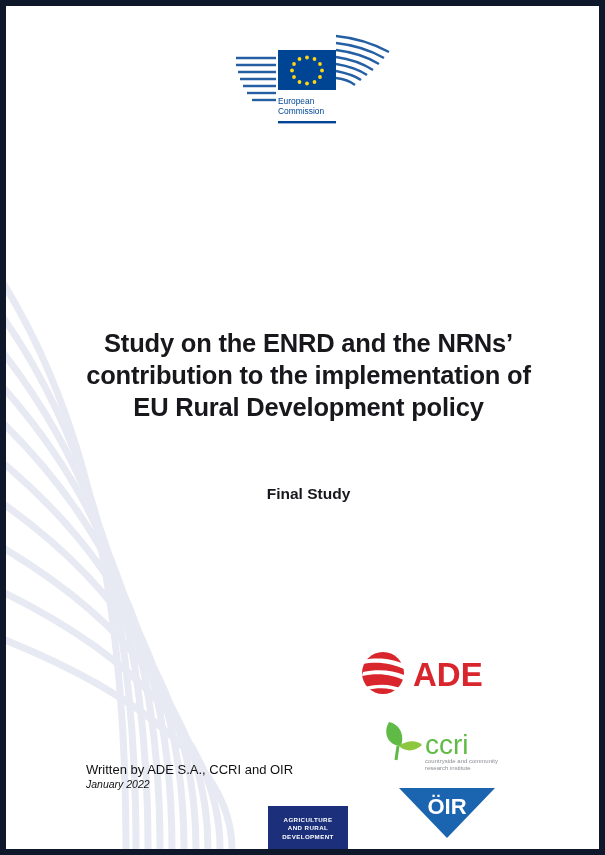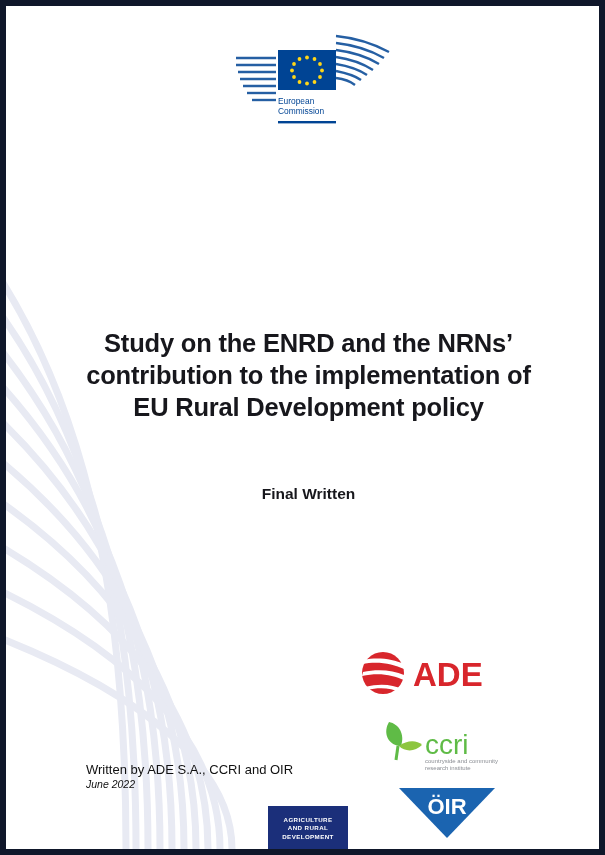--- a/index.html
+++ b/index.html
@@ -200,21 +200,21 @@
       </g>
 
       <text x="44" y="76" font-family="Liberation Sans, sans-serif" font-size="8.4" fill="#004494">European</text>
       <text x="44" y="86" font-family="Liberation Sans, sans-serif" font-size="8.4" fill="#004494">Commission</text>
       <rect x="44" y="93" width="58" height="2.4" fill="#004494"></rect>
     </svg>
   </div>
 
   <div class="title-block">
     <h1 class="doc-title">Study on the ENRD and the NRNs’ contribution to the implementation of EU Rural Development policy</h1>
-    <p class="doc-subtitle">Final Written</p>
+    <p class="doc-subtitle">Final Study</p>
   </div>
 
   <div class="partners">
 
     <div class="logo-ade">
       <svg width="180" height="46" viewBox="0 0 180 46" xmlns="http://www.w3.org/2000/svg">
         <g>
           <circle cx="26" cy="23" r="21" fill="#d8262c"></circle>
           <path d="M5 14 C 22 11, 36 14, 47 19 L 47 14 C 36 9, 20 7, 7 10 Z" fill="#ffffff"></path>
           <path d="M5 26 C 22 22, 36 25, 47 30 L 47 25 C 36 20, 20 19, 6 22 Z" fill="#ffffff"></path>
@@ -244,21 +244,21 @@
           <path d="M12 12 L 90 12 L 52 46 Z" fill="#1b64b0"></path>
         </g>
         <text x="52" y="32" text-anchor="middle" font-family="Liberation Sans, sans-serif" font-size="22" font-weight="bold" fill="#ffffff">ÖIR</text>
       </svg>
     </div>
 
   </div>
 
   <div class="credit">
     <div class="line1">Written by ADE S.A., CCRI and OIR</div>
-    <div class="line2">June 2022</div>
+    <div class="line2">January 2022</div>
   </div>
 
   <div class="dg-badge">
     <span>AGRICULTURE</span>
     <span>AND RURAL</span>
     <span>DEVELOPMENT</span>
   </div>
 
 </div>
 

